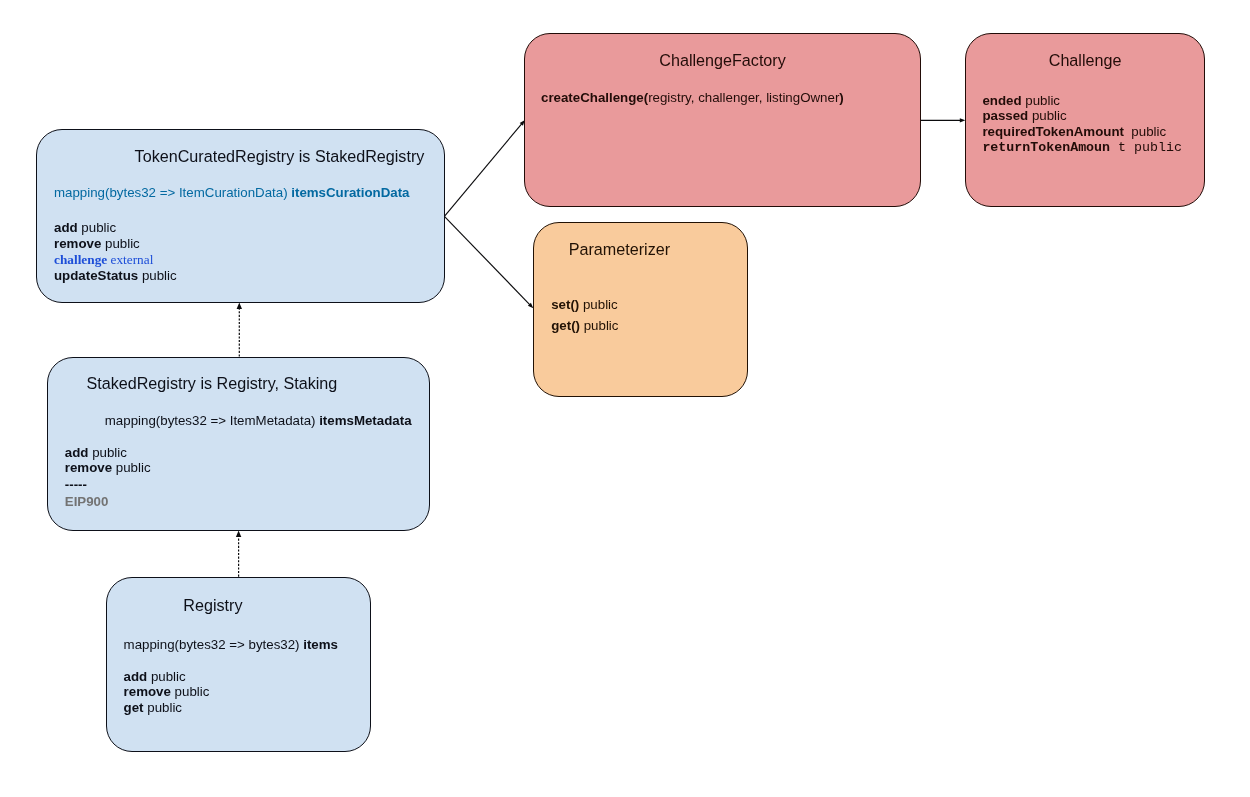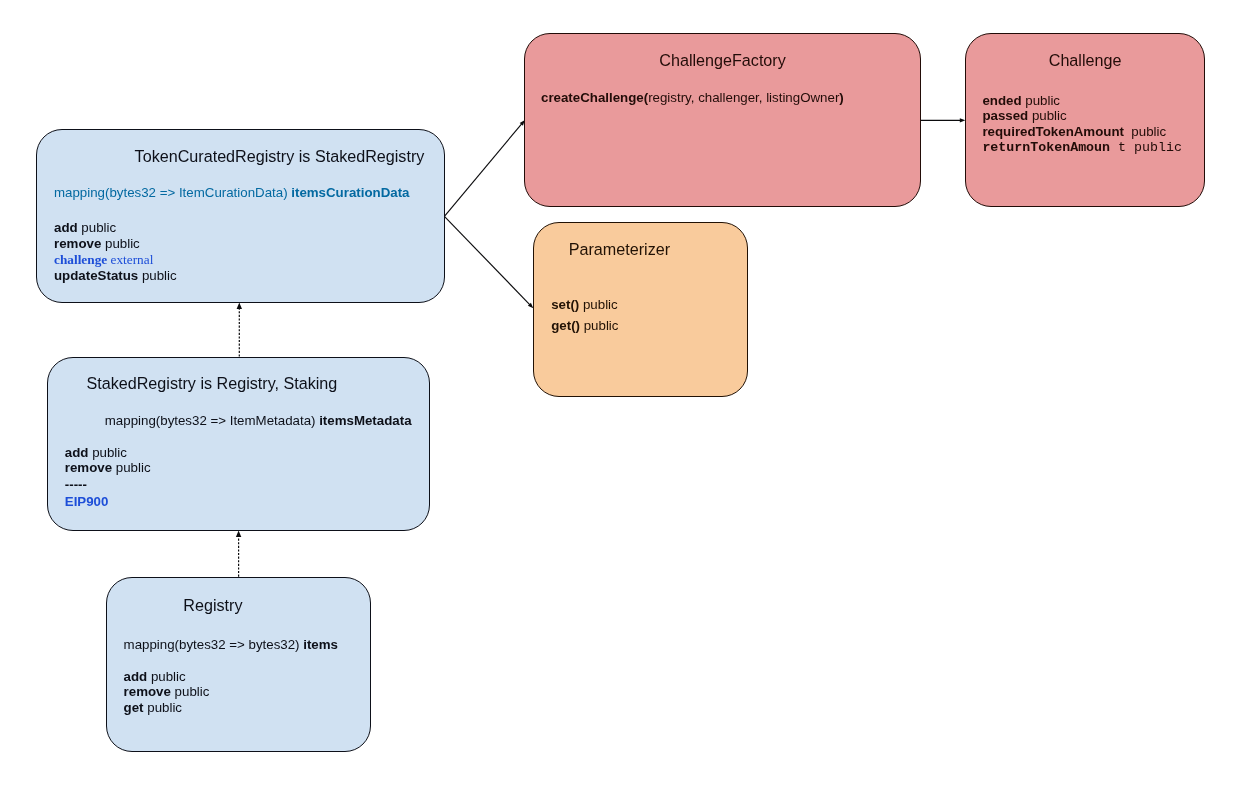--- a/index.html
+++ b/index.html
@@ -93,21 +93,21 @@
   <div class="title" style="left: 532.9px; width: 173px; top: 241.25px; color: rgb(34, 18, 5);">Parameterizer</div>
   <div class="line" style="left: 551.2px; top: 282.3px; color: rgb(34, 18, 5); margin-top: 37px;"><b>get()</b><span> public</span></div>
   <div class="line" style="left: 551.2px; top: 298.1px; color: rgb(34, 18, 5);"><b>set()</b><span> public</span></div>
 
   <div class="node" style="left: 46.9px; top: 356.5px; width: 383.4px; height: 174.6px; background: rgb(208, 225, 242); border-color: rgb(13, 16, 25);"></div>
   <div class="title" style="left: 46.9px; width: 330px; top: 374.95px; color: rgb(13, 16, 25);">StakedRegistry is Registry, Staking</div>
   <div class="line" style="left: 64.8px; top: 414.3px; color: rgb(13, 16, 25); padding-left: 40px;"><span>mapping(bytes32 =&gt; ItemMetadata) </span><b>itemsMetadata</b></div>
   <div class="line" style="left: 64.8px; top: 445.6px; color: rgb(13, 16, 25);"><b>add</b><span> public</span></div>
   <div class="line" style="left: 64.8px; top: 461.4px; color: rgb(13, 16, 25);"><b>remove</b><span> public</span></div>
   <div class="line" style="left: 64.8px; top: 478px; color: rgb(13, 16, 25);"><b>-----</b></div>
-  <div class="line" style="left: 64.8px; top: 494.5px; color: #1d4ed8;"><b>EIP900</b></div>
+  <div class="line" style="left: 64.8px; top: 494.5px; color: #737373;"><b>EIP900</b></div>
 
   <div class="node" style="left: 105.9px; top: 576.7px; width: 265.4px; height: 175.4px; background: rgb(208, 225, 242); border-color: rgb(13, 16, 25);"></div>
   <div class="title" style="left: 105.9px; width: 214px; top: 596.65px; color: rgb(13, 16, 25);">Registry</div>
   <div class="line" style="left: 123.6px; top: 637.6px; color: rgb(13, 16, 25);"><span>mapping(bytes32 =&gt; bytes32) </span><b>items</b></div>
   <div class="line" style="left: 123.6px; top: 669.6px; color: rgb(13, 16, 25);"><b>add</b><span> public</span></div>
   <div class="line" style="left: 123.6px; top: 685.4px; color: rgb(13, 16, 25);"><b>remove</b><span> public</span></div>
   <div class="line" style="left: 123.6px; top: 701.2px; color: rgb(13, 16, 25);"><b>get</b><span> public</span></div>
 
 </div>
 

